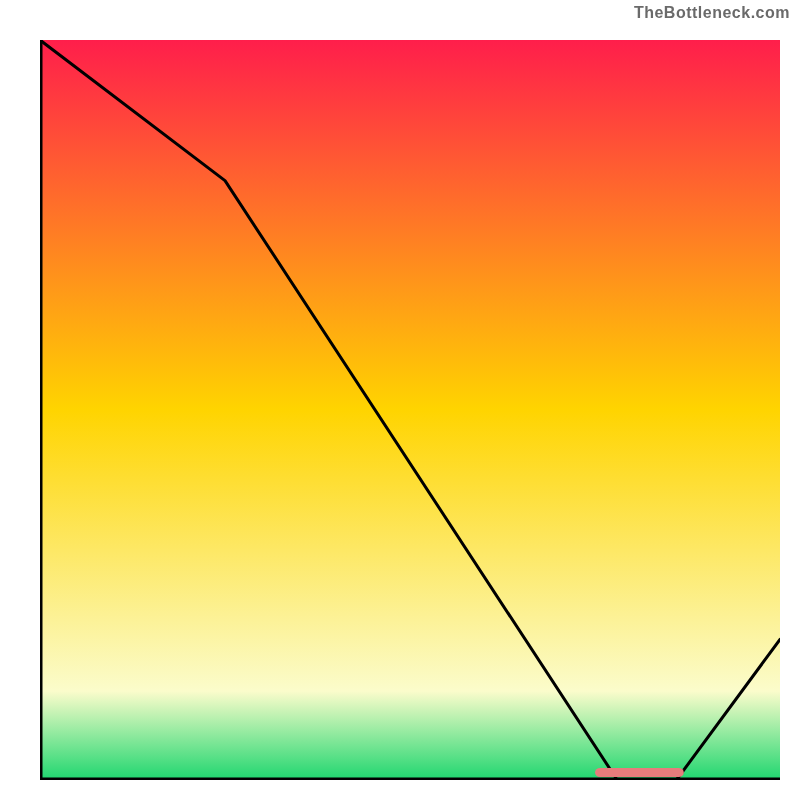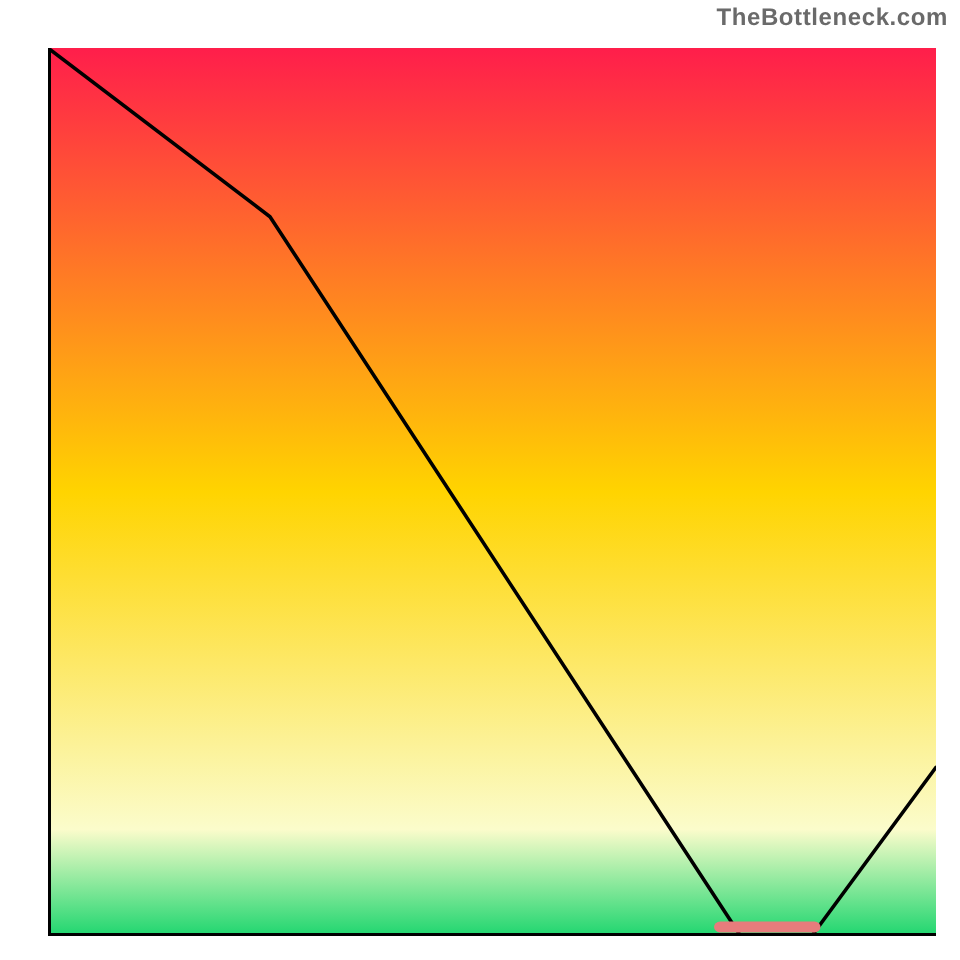--- a/index.html
+++ b/index.html
@@ -12,21 +12,21 @@
   }
   .wrapper {
     position: relative;
     width: 800px;
     height: 800px;
   }
   .watermark {
     position: absolute;
     top: 4px;
     right: 10px;
-    font-size: 20px;
+    font-size: 16px;
     font-weight: bold;
     color: #6a6a6a;
     letter-spacing: 0.5px;
     z-index: 10;
   }
   .plot-area-container {
     position: absolute;
     left: 40px;
     top: 40px;
     width: 740px;

